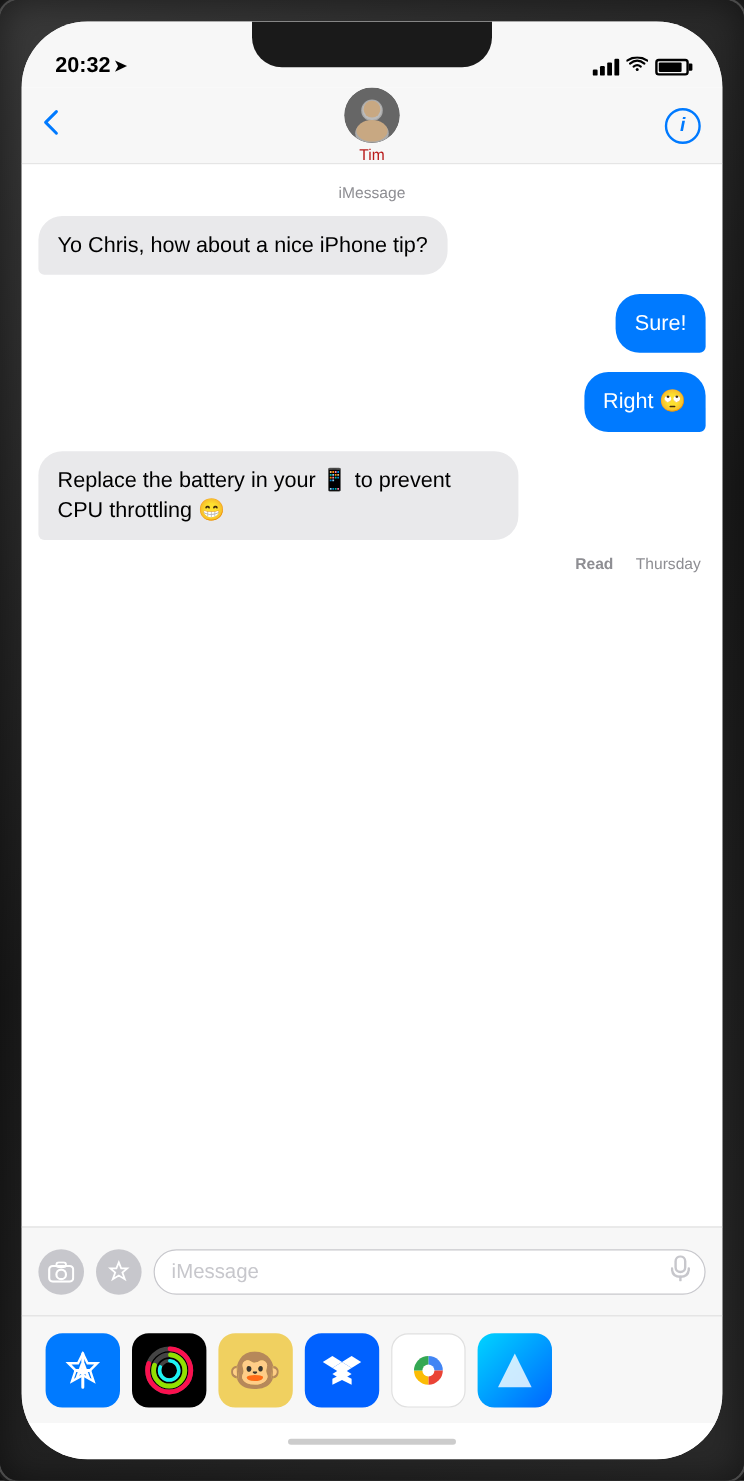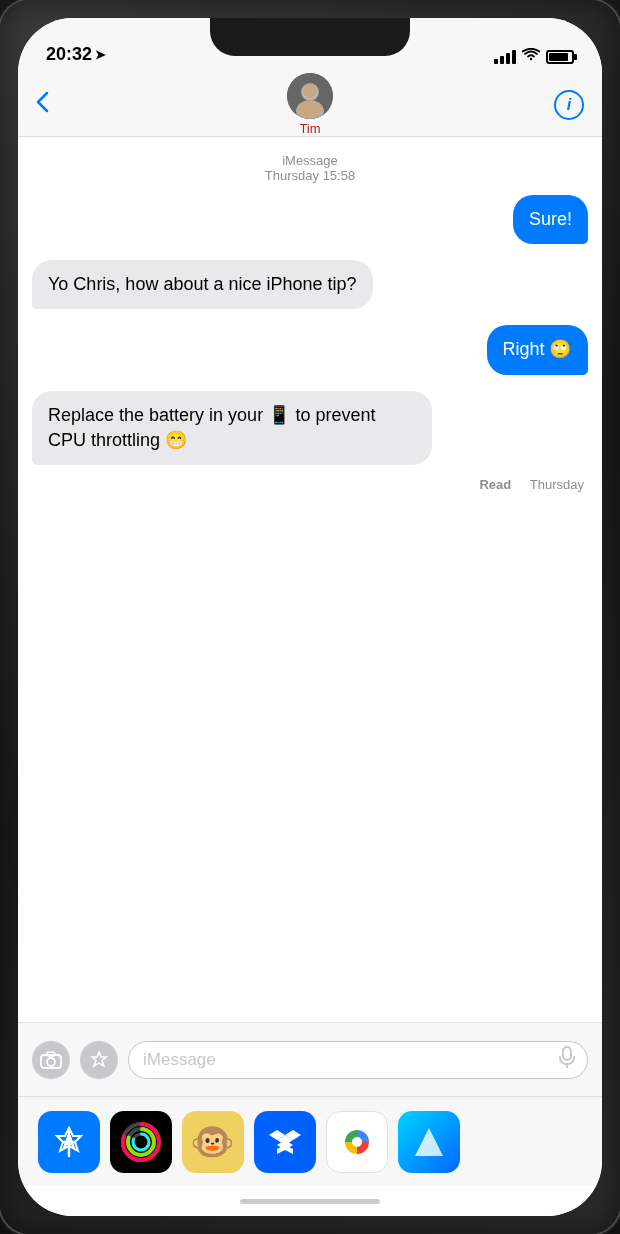--- a/index.html
+++ b/index.html
@@ -10,21 +10,21 @@
       justify-content: center;
       align-items: center;
       min-height: 100vh;
       font-family: -apple-system, BlinkMacSystemFont, 'Helvetica Neue', sans-serif;
     }
 
     .phone-outer {
       width: 620px;
       height: 1234px;
       background: linear-gradient(145deg, #3a3a3a, #1a1a1a, #2a2a2a);
-      border-radius: 30px;
+      border-radius: 16px;
       position: relative;
       box-shadow:
         0 0 0 2px #4a4a4a,
         0 0 0 4px #1a1a1a,
         inset 0 0 30px rgba(0,0,0,0.5),
         0 30px 80px rgba(0,0,0,0.8);
       overflow: hidden;
     }
 
     
@@ -420,32 +420,31 @@
         <div class="info-btn">
           <span>i</span>
         </div>
       </div>
     </div>
 
     <div class="messages-area">
 
       <div class="imessage-label">
         <div class="service">iMessage</div>
-        <div class="timestamp">Thursday 15:58</div>
+      </div>
+
+      <div class="message-row incoming">
+        <div class="bubble incoming">
+          <span>Yo Chris, how about a nice iPhone tip?</span>
+        </div>
       </div>
 
       <div class="message-row outgoing">
         <div class="bubble outgoing">
           <span>Sure!</span>
-        </div>
-      </div>
-
-      <div class="message-row incoming">
-        <div class="bubble incoming">
-          <span>Yo Chris, how about a nice iPhone tip?</span>
         </div>
       </div>
 
       <div class="message-row outgoing">
         <div class="bubble outgoing">
           <span>Right 🙄</span>
         </div>
       </div>
 
       <div class="message-row incoming">

